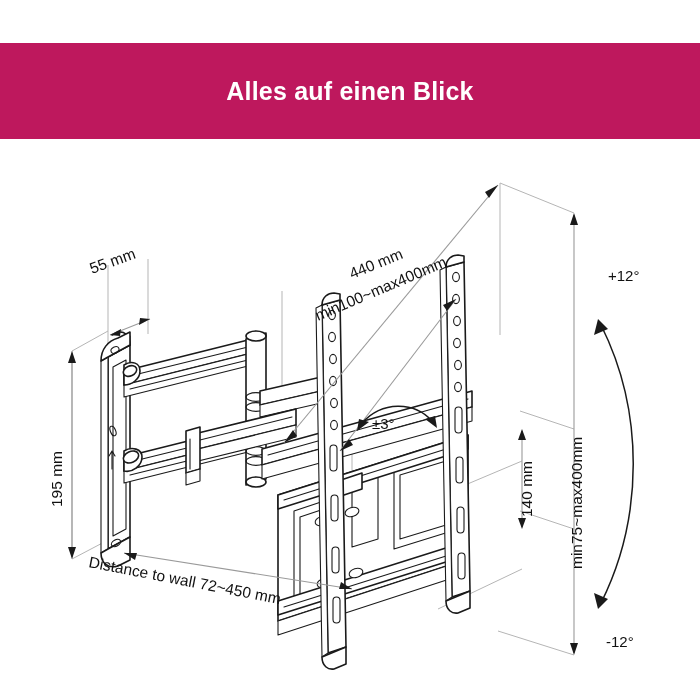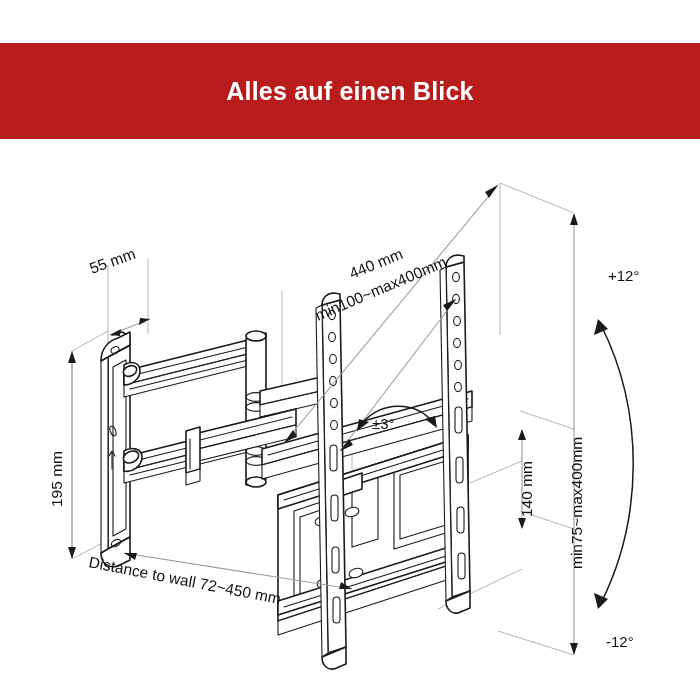--- a/index.html
+++ b/index.html
@@ -34,21 +34,21 @@
   .lbl{font-family:"Liberation Sans","DejaVu Sans",sans-serif;
        fill:#111111;font-size:15.5px;}
   .lbl-a{font-family:"Liberation Sans","DejaVu Sans",sans-serif;
          fill:#111111;font-size:15px;}
 </style>
 </head>
 <body>
 
 <div id="page">
 
-  <div class="banner" id="banner-el" style="background: #b91c1c;">
+  <div class="banner" id="banner-el" style="background: #be185d;">
     <div class="banner-title" style="color: rgb(255, 255, 255);">Alles auf einen Blick</div>
   </div>
 
   <div class="stage">
   <svg width="700" height="561" viewBox="0 0 700 561" xmlns="http://www.w3.org/2000/svg">
 
     <g>
 
       <path class="ext" d="M108 126 L108 210"></path>
       <path class="ext" d="M148 120 L148 195"></path>

